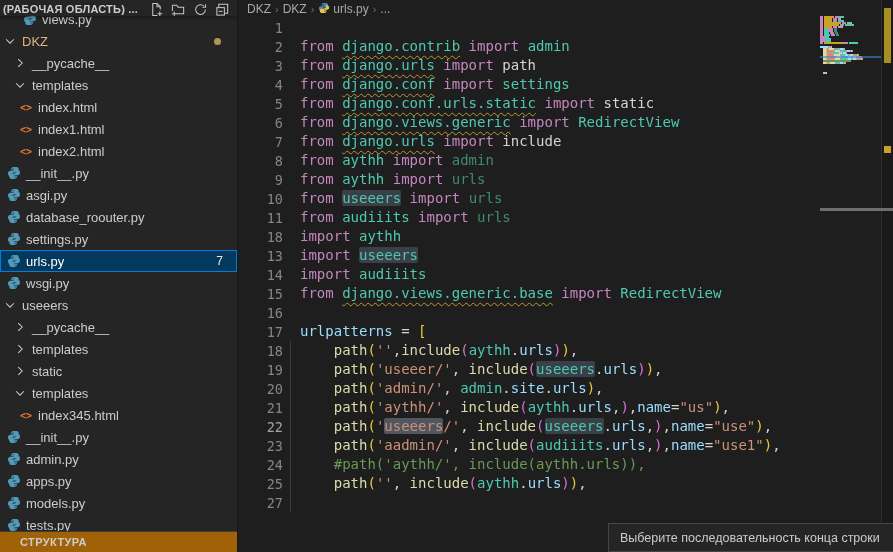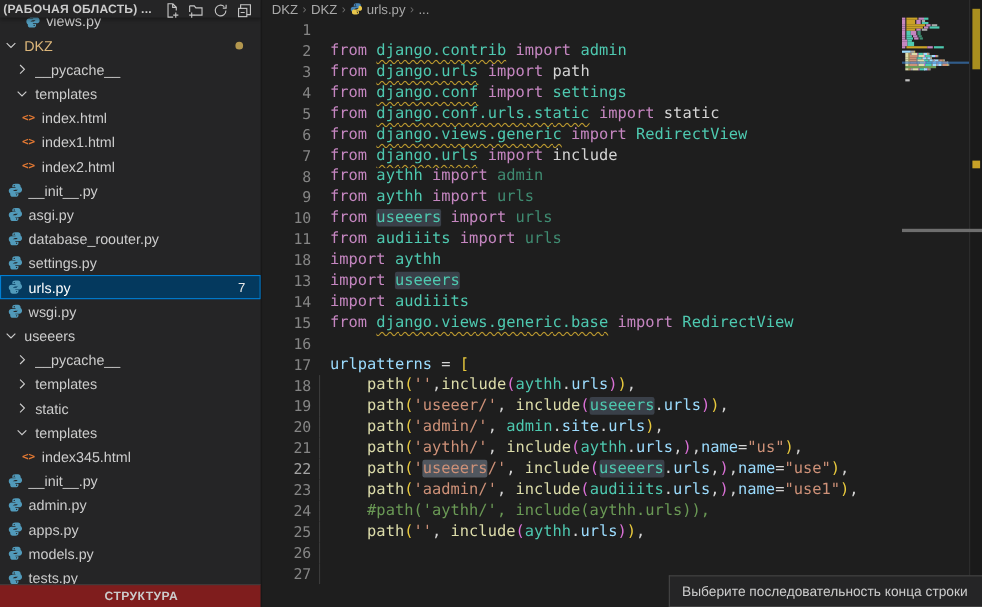--- a/index.html
+++ b/index.html
@@ -25,23 +25,23 @@
   .row .ficon { width:16px; height:16px; flex:0 0 16px; display:flex; align-items:center; justify-content:center; }
   .row .lbl { margin-left:4px; }
   .row.sel { background:#04395e; outline:1px solid #007fd4; outline-offset:-1px; }
   .row.sel .lbl { color:#ffffff; }
   .row.gold .lbl { color:#dcb67a; }
   .badge { margin-left:auto; padding-right:14px; font-size:12px; color:#e8e8e8; }
   .dot { margin-left:auto; margin-right:16px; width:7px; height:7px; border-radius:50%;
     background:#b3974e; }
   .htmlglyph { color:#e37933; font-size:10px; font-weight:bold; font-family:"DejaVu Sans Mono",monospace; }
   .sb-outline { position:absolute; left:0; bottom:0; right:0; height:21px; z-index:6;
-    background:#7f1d1d; border-top:1px solid #3c3c3c; display:flex; align-items:center;
+    background:#a16207; border-top:1px solid #3c3c3c; display:flex; align-items:center;
     padding-left:20px; font-size:11px; font-weight:bold; color:#cccccc; letter-spacing:.4px;
-    cursor:pointer;justify-content:center; }
+    cursor:pointer; }
 
   
   #editor { position:absolute; left:239px; top:0; width:654px; height:552px; background:#1e1e1e; }
   .breadcrumb { height:18px; display:flex; align-items:center; gap:4px; padding-left:8px;
     font-size:12px; color:#a9a9a9; }
   .breadcrumb .sep { color:#6e6e6e; font-size:11px; }
   .bc-item { cursor:pointer; display:flex; align-items:center; gap:3px; }
   .code { position:absolute; left:0; top:18px; right:0;
     font-family:"DejaVu Sans Mono", monospace; font-size:14px; }
   .cline { height:19px; display:flex; align-items:center; white-space:pre; }
@@ -357,21 +357,20 @@
         <div class="cline"><span class="ln">16</span><span class="txt"></span></div>
         <div class="cline"><span class="ln">17</span><span class="txt"><span class="tk attr">urlpatterns</span><span class="tk pl"> = </span><span class="tk b1">[</span></span></div>
         <div class="cline g"><span class="ln">18</span><span class="txt"><span class="tk pl">    </span><span class="tk fn">path</span><span class="tk b1">(</span><span class="tk str">''</span><span class="tk pl">,</span><span class="tk fn">include</span><span class="tk b2">(</span><span class="tk mod">aythh</span><span class="tk pl">.</span><span class="tk attr">urls</span><span class="tk b2">)</span><span class="tk b1">)</span><span class="tk pl">,</span></span></div>
         <div class="cline g"><span class="ln">19</span><span class="txt"><span class="tk pl">    </span><span class="tk fn">path</span><span class="tk b1">(</span><span class="tk str">'useeer/'</span><span class="tk pl">, </span><span class="tk fn">include</span><span class="tk b2">(</span><span class="tk mod hl">useeers</span><span class="tk pl">.</span><span class="tk attr">urls</span><span class="tk b2">)</span><span class="tk b1">)</span><span class="tk pl">,</span></span></div>
         <div class="cline g"><span class="ln">20</span><span class="txt"><span class="tk pl">    </span><span class="tk fn">path</span><span class="tk b1">(</span><span class="tk str">'admin/'</span><span class="tk pl">, </span><span class="tk mod">admin</span><span class="tk pl">.</span><span class="tk attr">site</span><span class="tk pl">.</span><span class="tk attr">urls</span><span class="tk b1">)</span><span class="tk pl">,</span></span></div>
         <div class="cline g"><span class="ln">21</span><span class="txt"><span class="tk pl">    </span><span class="tk fn">path</span><span class="tk b1">(</span><span class="tk str">'aythh/'</span><span class="tk pl">, </span><span class="tk fn">include</span><span class="tk b2">(</span><span class="tk mod">aythh</span><span class="tk pl">.</span><span class="tk attr">urls</span><span class="tk pl">,</span><span class="tk b2">)</span><span class="tk pl">,</span><span class="tk attr">name</span><span class="tk pl">=</span><span class="tk str">"us"</span><span class="tk b1">)</span><span class="tk pl">,</span></span></div>
         <div class="cline g"><span class="ln act">22</span><span class="txt"><span class="tk pl">    </span><span class="tk fn">path</span><span class="tk b1">(</span><span class="tk str">'</span><span class="tk str hl2">useeers</span><span class="tk str">/'</span><span class="tk pl">, </span><span class="tk fn">include</span><span class="tk b2">(</span><span class="tk mod hl">useeers</span><span class="tk pl">.</span><span class="tk attr">urls</span><span class="tk pl">,</span><span class="tk b2">)</span><span class="tk pl">,</span><span class="tk attr">name</span><span class="tk pl">=</span><span class="tk str">"use"</span><span class="tk b1">)</span><span class="tk pl">,</span></span></div>
         <div class="cline g"><span class="ln">23</span><span class="txt"><span class="tk pl">    </span><span class="tk fn">path</span><span class="tk b1">(</span><span class="tk str">'aadmin/'</span><span class="tk pl">, </span><span class="tk fn">include</span><span class="tk b2">(</span><span class="tk mod">audiiits</span><span class="tk pl">.</span><span class="tk attr">urls</span><span class="tk pl">,</span><span class="tk b2">)</span><span class="tk pl">,</span><span class="tk attr">name</span><span class="tk pl">=</span><span class="tk str">"use1"</span><span class="tk b1">)</span><span class="tk pl">,</span></span></div>
         <div class="cline g"><span class="ln">24</span><span class="txt"><span class="tk pl">    </span><span class="tk cmt">#path('aythh/', include(aythh.urls)),</span></span></div>
         <div class="cline g"><span class="ln">25</span><span class="txt"><span class="tk pl">    </span><span class="tk fn">path</span><span class="tk b1">(</span><span class="tk str">''</span><span class="tk pl">, </span><span class="tk fn">include</span><span class="tk b2">(</span><span class="tk mod">aythh</span><span class="tk pl">.</span><span class="tk attr">urls</span><span class="tk b2">)</span><span class="tk b1">)</span><span class="tk pl">,</span></span></div>
-        <div class="cline g"><span class="ln">26</span><span class="txt"></span></div>
         <div class="cline g"><span class="ln">27</span><span class="txt"></span></div>
       </div>
     <div class="minimap" id="minimap">
         <div class="mrow" style="top: 16px; left: 0px; width: 61px;">
           <span class="mseg" style="left: 0px; width: 3px; background: rgb(197, 134, 192);"></span>
           <span class="mseg" style="left: 3.75px; width: 10.5px; background: rgb(201, 162, 39); height: 2.6px; top: -0.5px;"></span>
           <span class="mseg" style="left: 15px; width: 4.5px; background: rgb(197, 134, 192);"></span>
           <span class="mseg" style="left: 20.25px; width: 3.75px; background: rgb(78, 201, 176);"></span>
         </div>
         <div class="mrow" style="top: 18px; left: 0px; width: 61px;">

